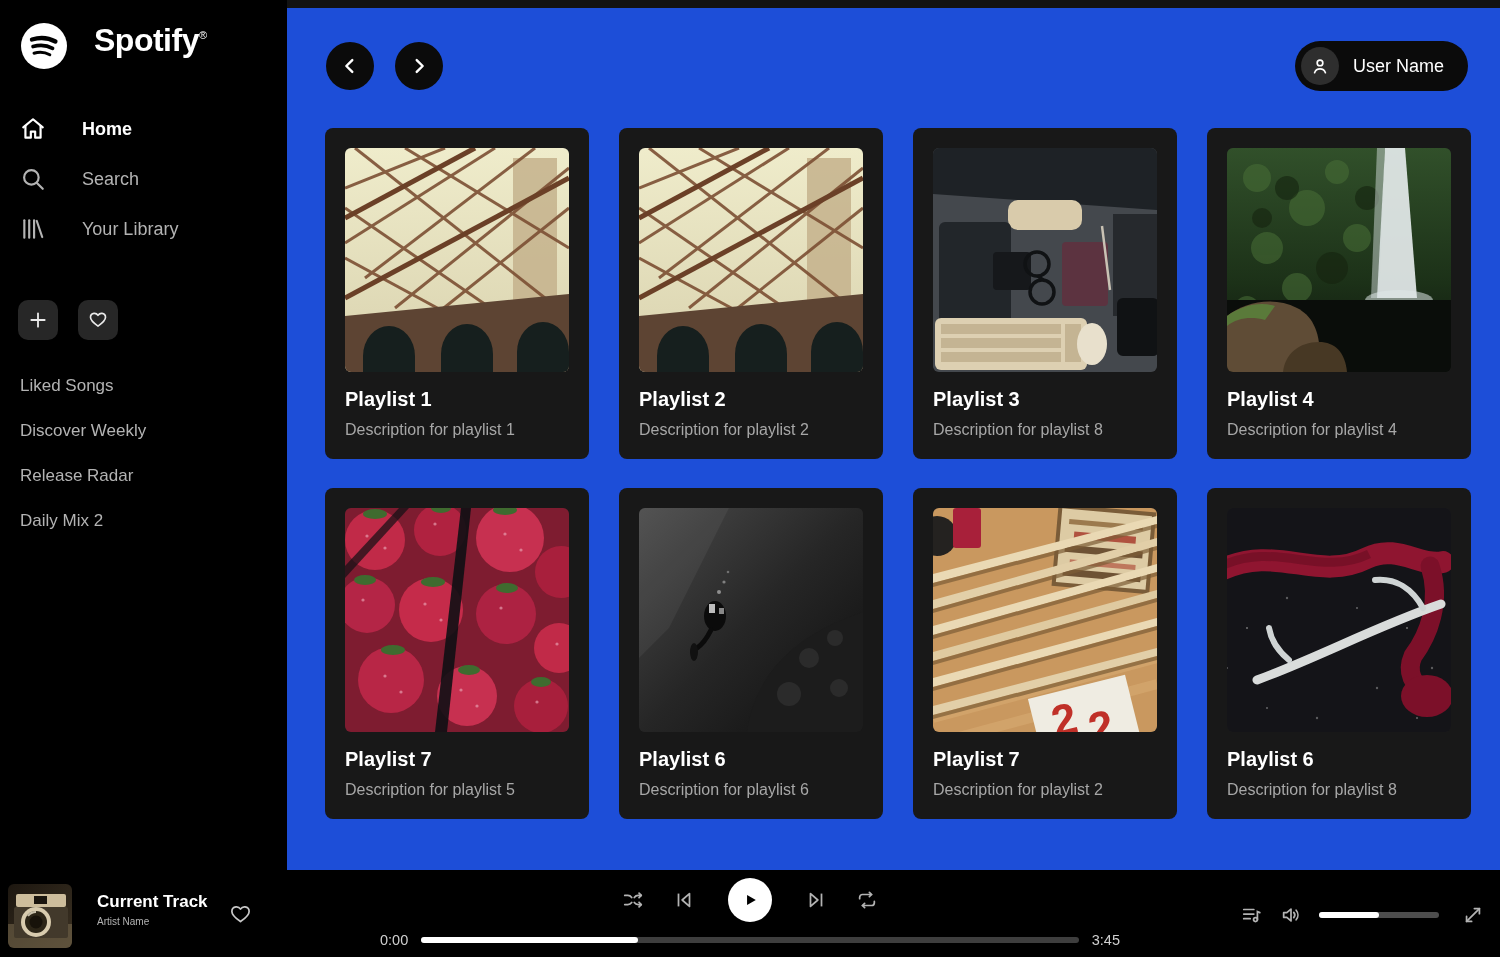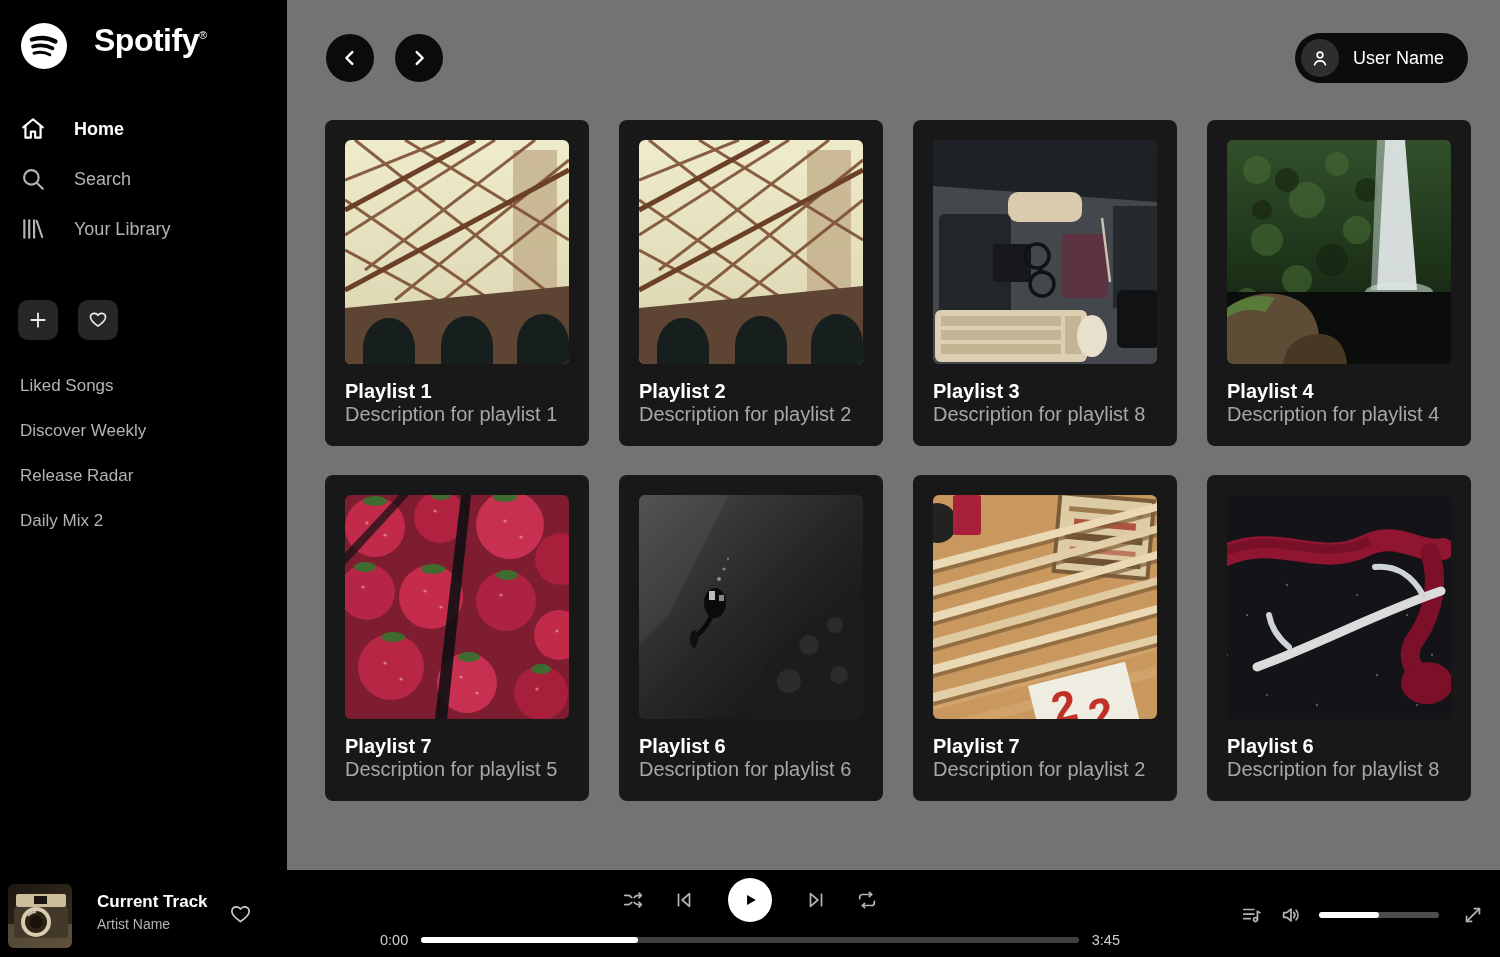--- a/index.html
+++ b/index.html
@@ -7,54 +7,54 @@
   body { width:1500px; height:957px; font-family:"Liberation Sans", sans-serif; -webkit-font-smoothing:antialiased; }
   .app { position:relative; width:1500px; height:957px; background:#121212; overflow:hidden; }
 
   
   .sidebar { position:absolute; left:0; top:0; width:287px; height:870px; background:#000; color:#fff; }
   .logo { display:flex; align-items:flex-start; gap:26px; padding:22px 0 0 20px; cursor:pointer; }
   .logo svg { width:48px; height:48px; display:block; }
   .logo-text { font-size:32px; font-weight:700; letter-spacing:-0.5px; color:#fff; }
   .logo-reg { font-size:11px; vertical-align:super; font-weight:400; }
   .nav { margin-top:34px; }
-  .nav-item { display:flex; align-items:center; gap:28px; padding:12px 24px 12px 20px; color:#b3b3b3; font-size:18px; font-weight:500; cursor:pointer; }
+  .nav-item { display:flex; align-items:center; gap:36px; padding:12px 24px 12px 20px; color:#b3b3b3; font-size:18px; font-weight:500; cursor:pointer; }
   .nav-item svg { width:26px; height:26px; flex:0 0 auto; }
   .nav-item.active { color:#fff; font-weight:700; }
   .side-actions { display:flex; gap:20px; padding:46px 0 0 18px; }
   .icon-btn { width:40px; height:40px; border-radius:10px; background:#272727; border:none; display:flex; align-items:center; justify-content:center; color:#eaeaea; cursor:pointer; }
   .icon-btn svg { width:20px; height:20px; }
   .side-playlists { list-style:none; padding:24px 0 0 20px; }
   .side-playlists li { color:#b3b3b3; font-size:17px; padding:12px 0 13px 0; cursor:pointer; }
 
   
-  .main { position:absolute; left:287px; top:0; right:0; height:870px; background:#737373; }
+  .main { position:absolute; left:287px; top:8px; right:0; height:870px; background:#1d4ed8; }
   .nav-circle { position:absolute; top:34px; width:48px; height:48px; border-radius:50%; background:#0b0b0b; border:none; color:#fff; display:flex; align-items:center; justify-content:center; cursor:pointer; }
   .nav-circle svg { width:22px; height:22px; }
   .btn-back { left:39px; }
   .btn-fwd { left:108px; }
   .user-pill { position:absolute; top:33px; right:32px; height:50px; border-radius:25px; background:#0b0b0b; border:none; display:flex; align-items:center; gap:14px; padding:6px 24px 6px 6px; cursor:pointer; }
   .avatar { width:38px; height:38px; border-radius:50%; background:#2e2e2e; display:flex; align-items:center; justify-content:center; color:#fff; }
   .avatar svg { width:20px; height:20px; }
   .user-name { color:#fff; font-size:18px; }
 
   .grid { position:absolute; left:38px; top:120px; display:grid; grid-template-columns:repeat(4,264px); gap:29px 30px; }
   .card { width:264px; background:#181818; border-radius:8px; padding:20px; cursor:pointer; }
   .card-img { width:224px; height:224px; border-radius:6px; overflow:hidden; background:#222; }
   .card-img svg { display:block; width:100%; height:100%; }
   .card-title { margin-top:16px; font-size:20px; font-weight:700; color:#fff; }
-  .card-desc { margin-top:0; font-size:20px; color:#a7a7a7; }
+  .card-desc { margin-top:10px; font-size:16px; color:#a7a7a7; }
 
   
   .player { position:absolute; left:0; bottom:0; width:1500px; height:87px; background:#000; }
   .album-art { position:absolute; left:8px; top:14px; width:64px; height:64px; border-radius:6px; overflow:hidden; }
   .album-art svg { display:block; width:100%; height:100%; }
   .track-info { position:absolute; left:97px; top:22px; }
   .track-title { color:#fff; font-size:17px; font-weight:700;text-align:center; }
-  .track-artist { color:#b3b3b3; font-size:14px; margin-top:4px; }
+  .track-artist { color:#b3b3b3; font-size:10px; margin-top:4px; }
   .like-btn { position:absolute; left:229px; top:33px; background:none; border:none; color:#c8c8c8; cursor:pointer; }
   .like-btn svg { width:23px; height:23px; }
 
   .controls { position:absolute; left:50%; top:8px; transform:translateX(-50%); display:flex; align-items:center; gap:29px; height:44px; }
   .ctrl { background:none; border:none; color:#b3b3b3; display:flex; align-items:center; justify-content:center; cursor:pointer; }
   .ctrl svg { width:22px; height:22px; }
   .play-btn { width:44px; height:44px; border-radius:50%; background:#fff; color:#000; margin:0 4px; }
   .play-btn svg { width:20px; height:20px; }
 
   .progress-row { position:absolute; left:50%; transform:translateX(-50%); top:62px; width:740px; display:flex; align-items:center; gap:13px; }

